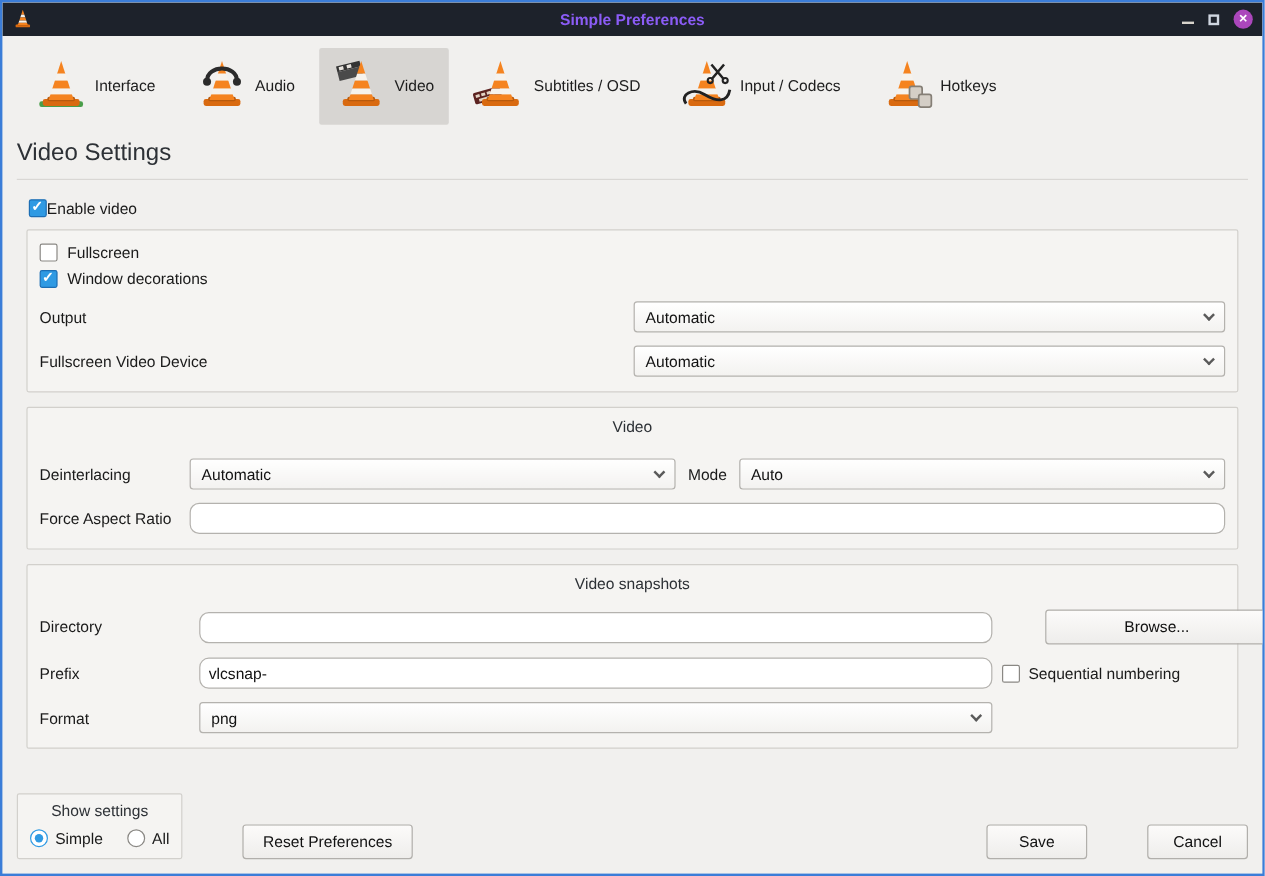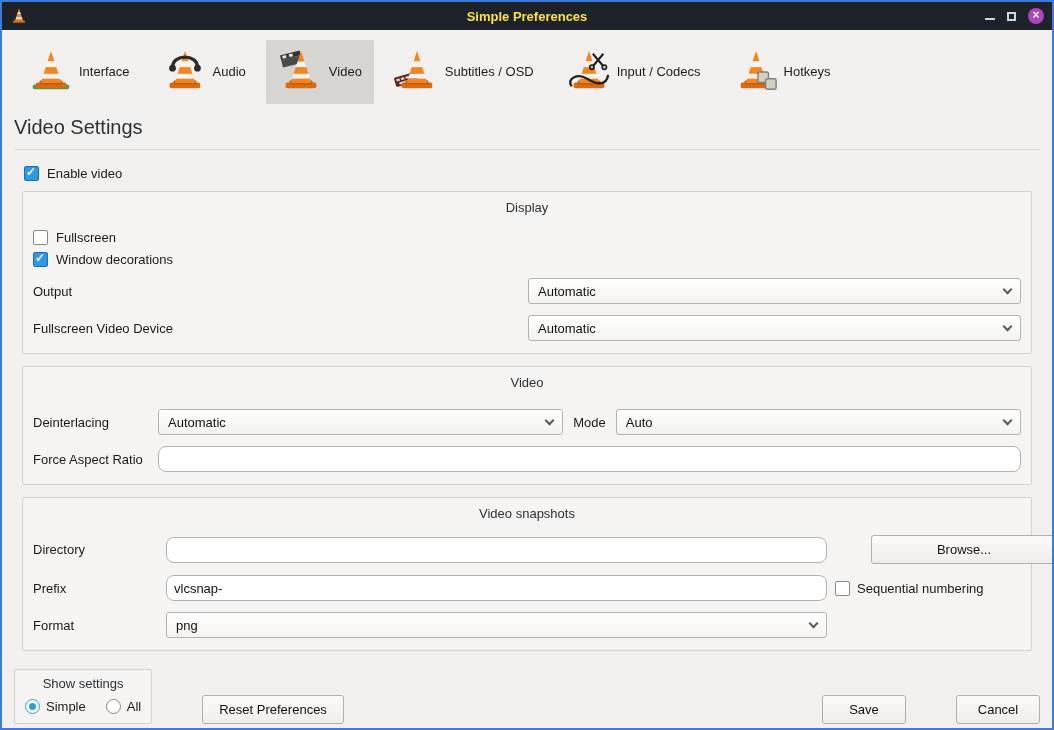--- a/index.html
+++ b/index.html
@@ -13,21 +13,21 @@
     font-size:13px; color:#1a1a1a;
     position:relative; overflow:hidden;
   }
   
   .titlebar {
     height:28px; flex:0 0 28px; background:#1d222b;
     display:flex; align-items:center; padding:0 8px; position:relative;
   }
   .tb-title {
     position:absolute; left:0; right:0; text-align:center;
-    color:#fde047; font-weight:bold; font-size:13px; pointer-events:none;
+    color:#8b5cf6; font-weight:bold; font-size:13px; pointer-events:none;
   }
   .tb-controls { margin-left:auto; display:flex; align-items:center; gap:12px; z-index:1; }
   .min-glyph { width:10px; height:2px; background:#d8d4cc; display:block; margin-top:6px; }
   .restore-glyph { width:9px; height:9px; border:2px solid #cfd6e0; display:block; }
   .close-btn {
     width:16px; height:16px; border-radius:50%; background:#ab47bc;
     color:#fff; font-size:12px; line-height:15px; text-align:center; font-weight:bold;
   }
   
   .toolbar { display:flex; align-items:flex-start; gap:8px; padding:10px 14px 0 14px; }
@@ -35,21 +35,21 @@
     display:flex; flex-direction:row; align-items:center; gap:5px;
     padding:8px 12px 10px; border-radius:2px;
   }
   .tool-item.selected { background:#d7d5d2; }
   .tool-icon { width:46px; height:46px; }
   .tool-label { font-size:13px; color:#1d1d1d; white-space:nowrap; }
   
   .content { padding:0 12px; }
   .page-title { font-size:20px; font-weight:400; color:#2d3136; margin:12px 0 10px 0; }
   .rule { border:none; border-top:1px solid #d9d7d4; margin:0; }
-  .enable-row { display:flex; align-items:center; gap:8px; margin:16px 0 10px 10px; }
+  .enable-row { display:flex; align-items:center; margin:16px 0 10px 10px; }
   .groupbox {
     margin:6px 8px 12px 8px; border:1px solid #d2d0cc; background:#f5f4f2;
     border-radius:2px; padding:4px 10px 12px 10px;
   }
   .group-title { text-align:center; padding:4px 0 8px 0; color:#2d3136; }
   .check-row { display:flex; align-items:flex-end; gap:8px; margin:7px 0; }
   .field-row { display:flex; align-items:center; margin:11px 0 0 0; }
   .field-row .flabel { flex:1; }
   .combo {
     height:26px; border:1px solid #b4b2ae; border-radius:3px;
@@ -214,21 +214,20 @@
   <div class="content">
     <div class="page-title">Video Settings</div>
     <hr class="rule">
 
     <div class="enable-row">
       <span class="checkbox on"></span>
       <span>Enable video</span>
     </div>
 
     <div class="groupbox">
-      <div class="group-title">Display</div>
       <div class="check-row">
         <span class="checkbox"></span>
         <span>Fullscreen</span>
       </div>
       <div class="check-row">
         <span class="checkbox on"></span>
         <span>Window decorations</span>
       </div>
       <div class="field-row">
         <span class="flabel">Output</span>

